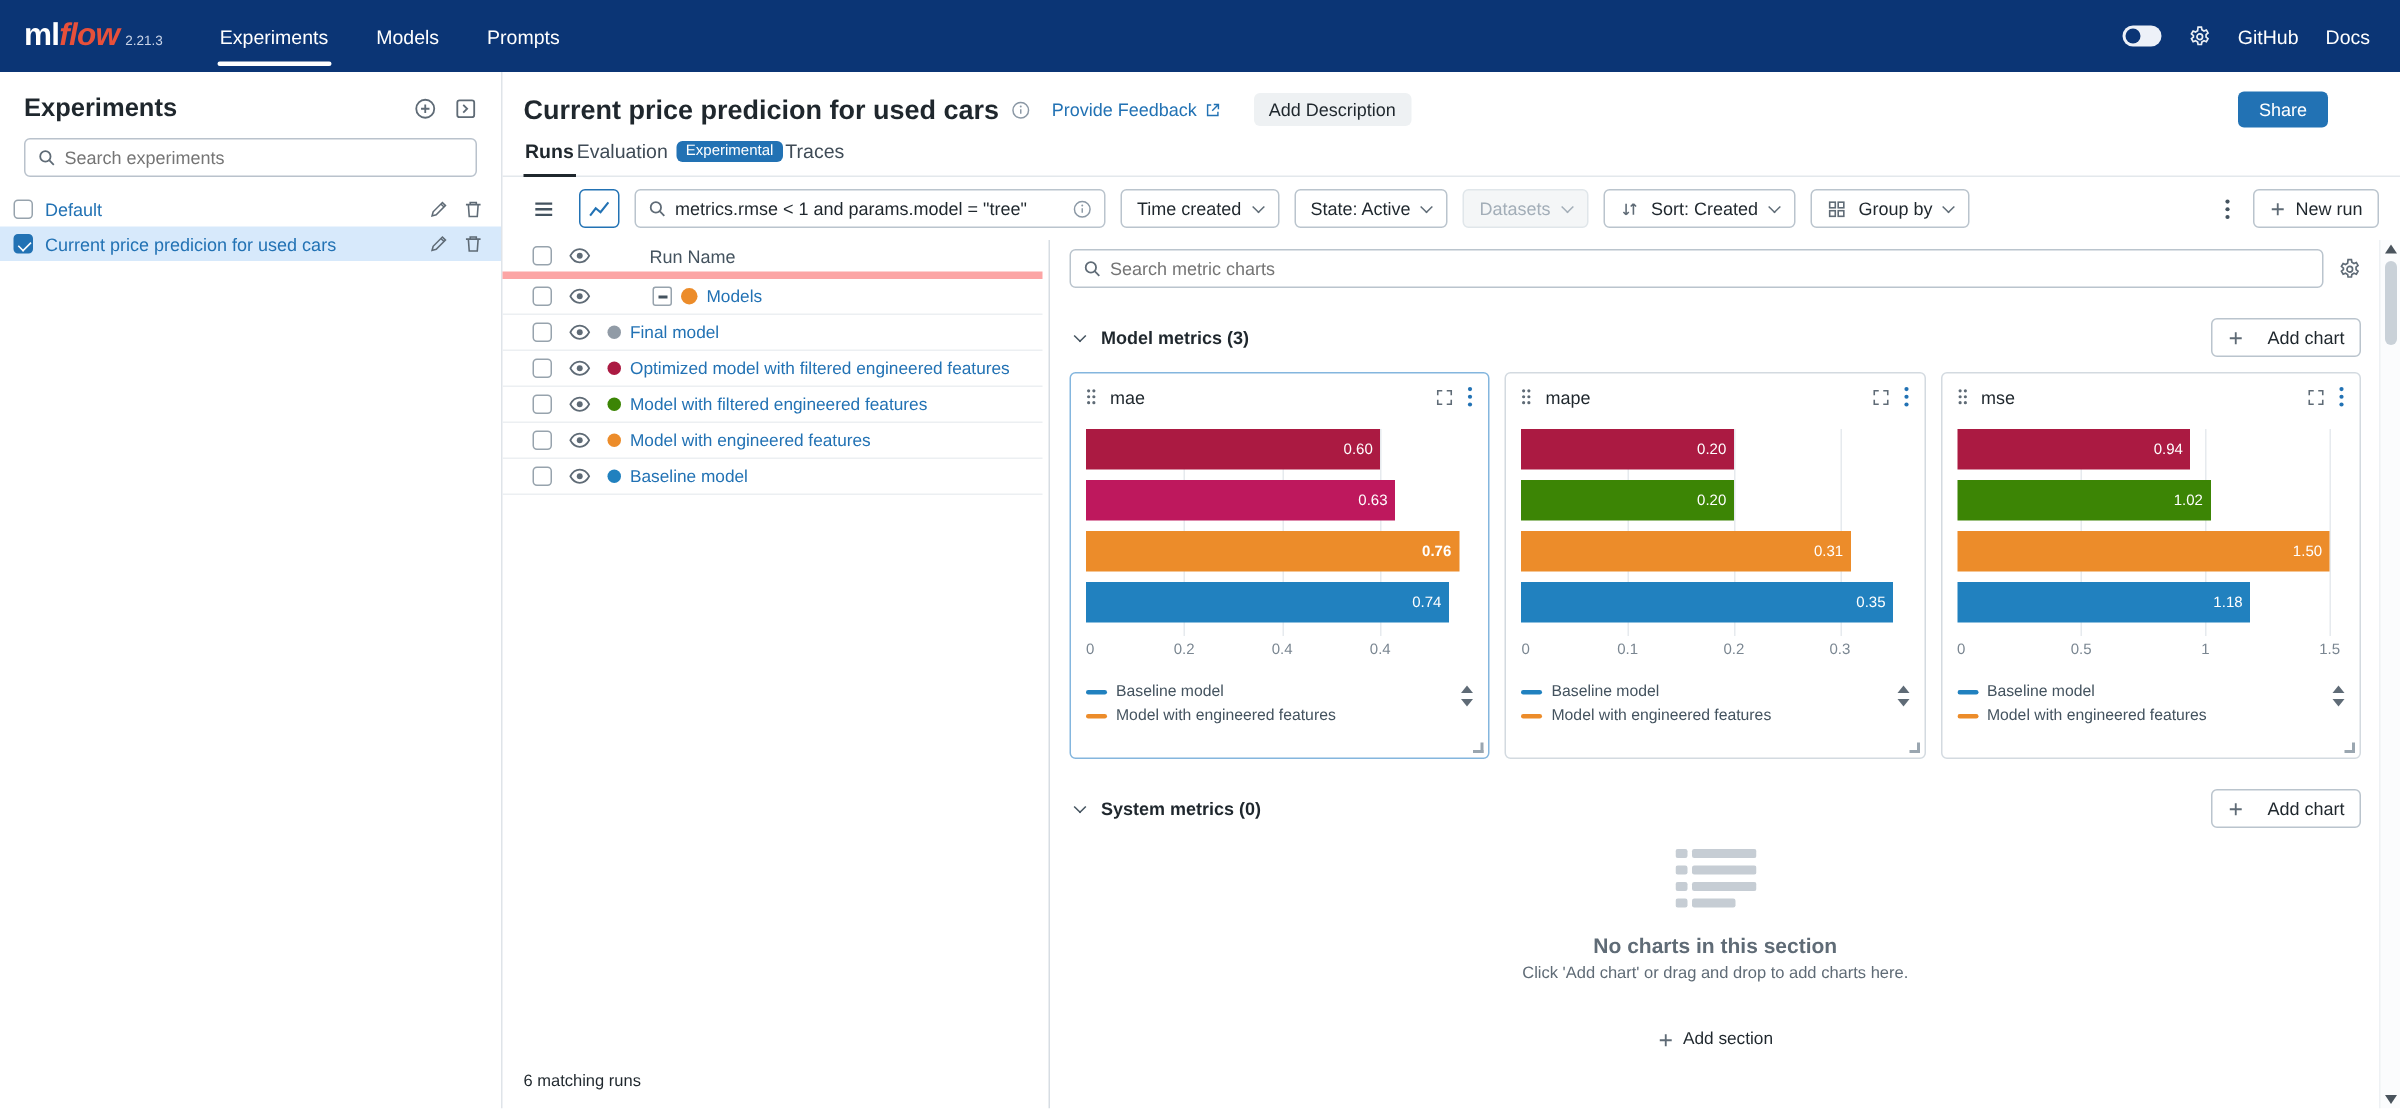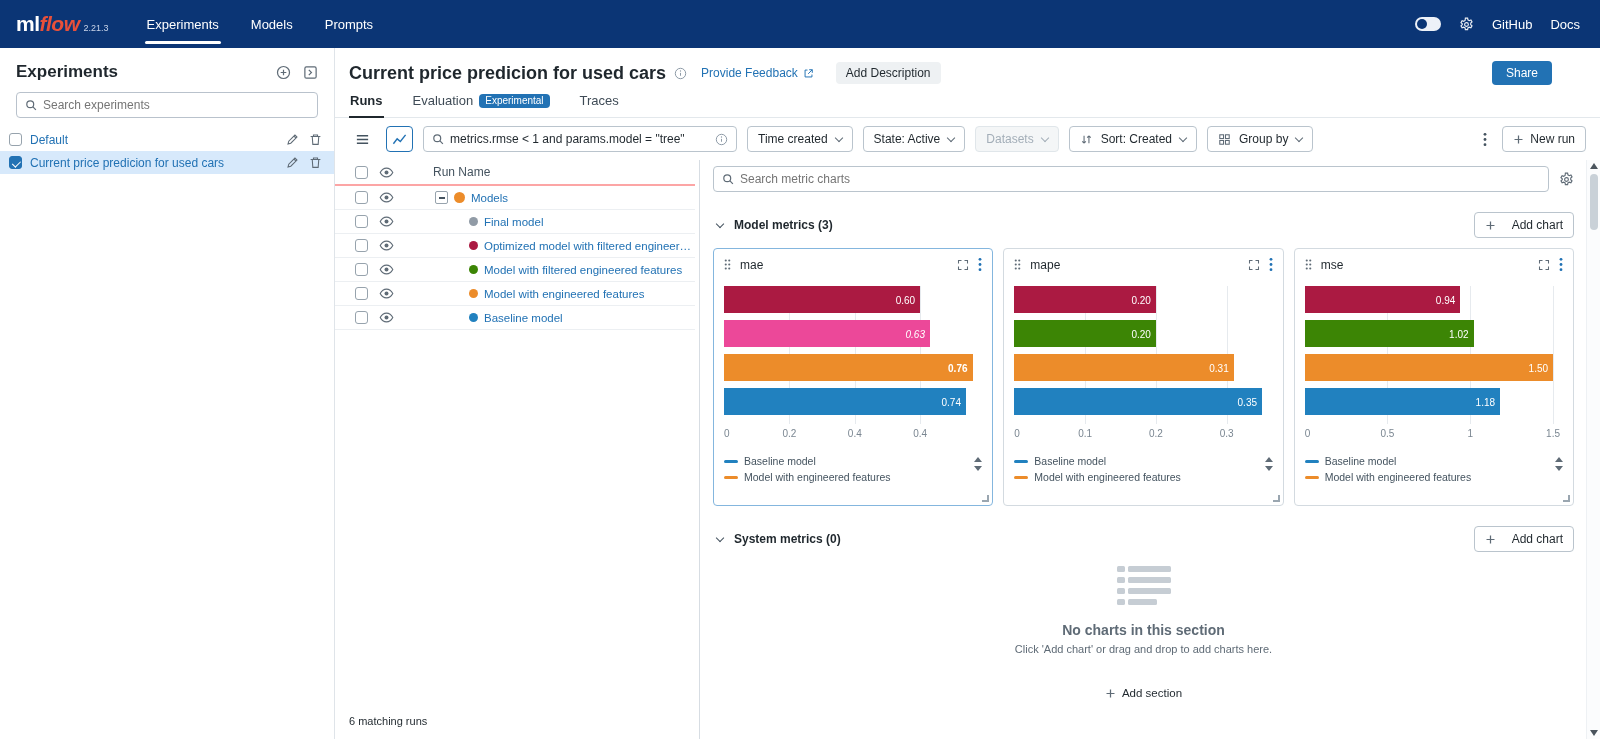--- a/index.html
+++ b/index.html
@@ -41,48 +41,48 @@
 .exp-item .row-icons{display:flex;gap:10px;color:#54718a;}
 
 .main{flex:1;display:flex;flex-direction:column;min-width:0;}
 .main-head{display:flex;align-items:center;padding:13px 48px 0 14px;gap:8px;}
 .page-title{font-size:18px;font-weight:700;}
 .head-info{color:#8b98a5;}
 .feedback{color:#2272b4;display:flex;align-items:center;gap:5px;font-size:12px;cursor:pointer;margin-left:6px;}
 .add-desc{background:#eef1f3;border:none;border-radius:4px;height:22px;padding:0 10px;font-size:12px;margin-left:14px;cursor:pointer;color:#1f272d;}
 .share-btn{margin-left:auto;background:#2272b4;color:#fff;border:none;border-radius:4px;height:24px;padding:0 14px;font-size:12px;cursor:pointer;}
 
-.tabs{display:flex;gap:28px;padding:8px 14px 0;border-bottom:1px solid #e3e8ec;}
+.tabs{display:flex;padding:8px 14px 0;border-bottom:1px solid #e3e8ec;}
 .tab{display:flex;align-items:center;gap:6px;padding:0 1px 9px;font-size:13px;color:#3f4b56;cursor:pointer;position:relative;}
 .tab.active{font-weight:700;color:#1f272d;}
 .tab.active::after{content:"";position:absolute;left:0;right:0;bottom:-1px;height:2px;background:#1f272d;}
 .badge{background:#2272b4;color:#fff;font-size:10px;padding:1.5px 6px;border-radius:4px;font-weight:400;}
 
 .toolbar{display:flex;align-items:center;gap:10px;padding:8px 14px;}
 .tool-icon{width:27px;height:26px;display:flex;align-items:center;justify-content:center;border-radius:4px;color:#44535f;cursor:pointer;border:1px solid transparent;}
 .tool-icon.selected{border-color:#2272b4;color:#2272b4;}
 .search-box{width:314px;height:26px;border:1px solid #bac4cd;border-radius:4px;display:flex;align-items:center;gap:6px;padding:0 8px;color:#5f6b76;background:#fff;}
 .search-box input{flex:1;border:none;outline:none;font-size:12px;color:#1f272d;background:transparent;min-width:0;}
 .dropdown{height:26px;border:1px solid #bac4cd;border-radius:4px;background:#fff;display:flex;align-items:center;gap:8px;padding:0 10px;font-size:12px;cursor:pointer;color:#1f272d;flex:none;}
 .dropdown .chev{color:#5f6b76;}
 .dropdown.disabled{background:#f4f6f7;color:#a3aeb8;border-color:#e0e6ea;cursor:default;}
 .dropdown.disabled .chev{color:#a3aeb8;}
 .toolbar .spacer{flex:1;}
 .kebab-btn{color:#44535f;cursor:pointer;padding:0 5px;}
 .new-run{height:26px;border:1px solid #bac4cd;border-radius:4px;background:#fff;display:flex;align-items:center;gap:6px;padding:0 10px;font-size:12px;cursor:pointer;color:#1f272d;flex:none;}
 
 .split{flex:1;display:flex;min-height:0;}
 .runs-pane{width:360px;display:flex;flex-direction:column;flex:none;min-height:0;}
-.runs-header{height:26px;display:flex;align-items:center;gap:11px;padding-left:20px;border-bottom:2px solid #fca5a5;color:#44535f;flex:none;}
+.runs-header{height:26px;display:flex;align-items:center;gap:11px;padding-left:20px;border-bottom:5px solid #fca5a5;color:#44535f;flex:none;}
 .run-name-col{margin-left:28px;font-size:12px;}
 .run-row{height:24px;display:flex;align-items:center;gap:11px;padding-left:20px;border-bottom:1px solid #eceff2;flex:none;}
 .eye{color:#5f6b76;}
 .run-content{display:flex;align-items:center;gap:6px;min-width:0;}
 .run-content.group{margin-left:30px;}
-.run-content.child{margin-left:64px;}
+.run-content.child{}
 .expander{width:13px;height:13px;border:1px solid #97a3ad;border-radius:2px;position:relative;cursor:pointer;background:#fff;flex:none;}
 .expander::after{content:"";position:absolute;left:2.5px;right:2.5px;top:5.3px;height:1.5px;background:#44535f;}
 .model-icon{width:11px;height:11px;border-radius:50%;background:#ec8c2a;flex:none;}
 .dot{width:9px;height:9px;border-radius:50%;flex:none;}
 .run-link{color:#2272b4;font-size:11.5px;white-space:nowrap;overflow:hidden;text-overflow:ellipsis;cursor:pointer;}
 .runs-footer{margin-top:auto;padding:10px 0 12px 14px;font-size:11px;color:#1f272d;}
 .divider{width:10px;position:relative;flex:none;cursor:col-resize;}
 .divider::before{content:"";position:absolute;left:4px;top:0;bottom:0;width:1px;background:#d7dde3;}
 
 .charts-pane{flex:1;min-width:0;display:flex;flex-direction:column;padding:6px 12px 0 8px;overflow:hidden;}
@@ -498,21 +498,21 @@
               <div class="plot">
                 <div class="gridline" style="left: 25.3165%;"></div>
                 <div class="gridline" style="left: 50.6329%;"></div>
                 <div class="gridline" style="left: 75.9494%;"></div>
                 <div class="bar-row" style="top: 0px;">
                   <div class="bar" style="width: 75.9494%; background: rgb(171, 26, 66);">
                     <span class="bar-label">0.60</span>
                   </div>
                 </div>
                 <div class="bar-row" style="top: 34px;">
-                  <div class="bar" style="width: 79.7468%; background: #ec4899; font-style: italic;">
+                  <div class="bar" style="width: 79.7468%; background: #be185d;">
                     <span class="bar-label">0.63</span>
                   </div>
                 </div>
                 <div class="bar-row" style="top: 68px; font-weight: bold;">
                   <div class="bar" style="width: 96.2025%; background: rgb(236, 140, 42);">
                     <span class="bar-label">0.76</span>
                   </div>
                 </div>
                 <div class="bar-row" style="top: 102px;">
                   <div class="bar" style="width: 93.6709%; background: rgb(33, 129, 191);">

